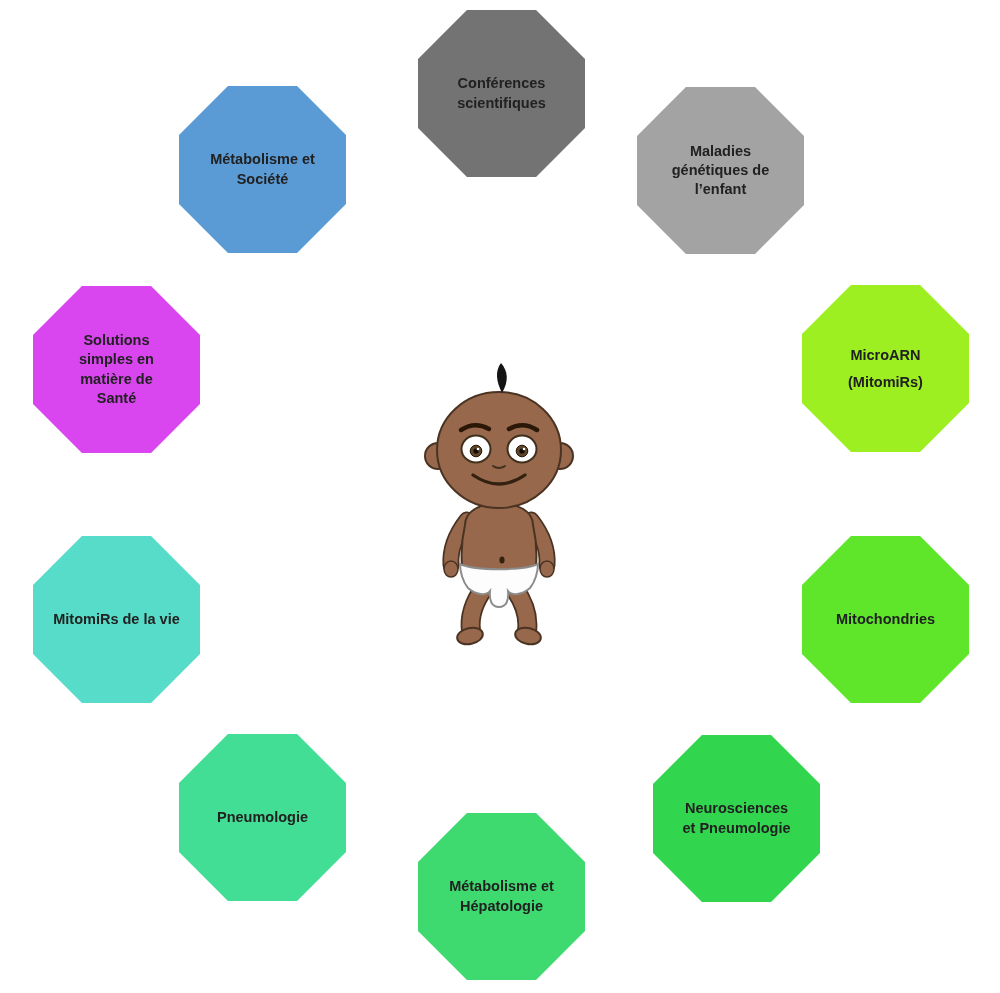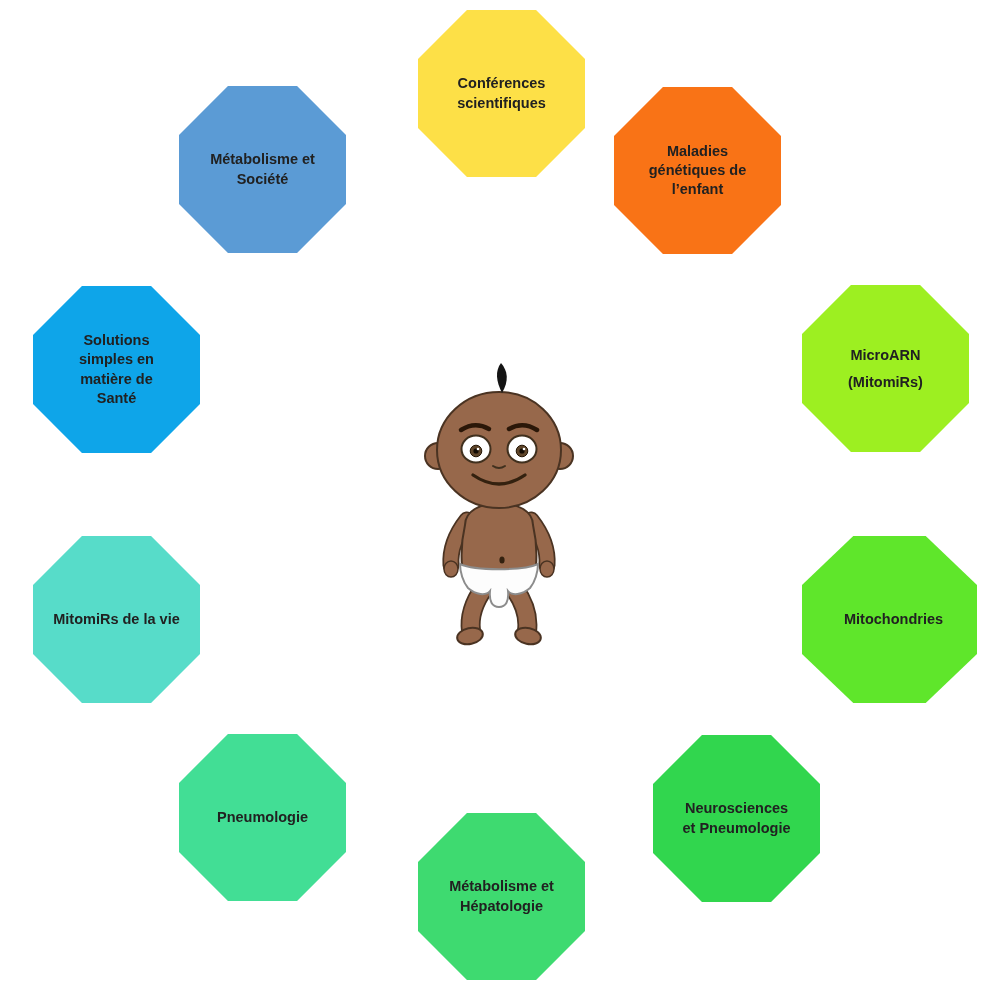--- a/index.html
+++ b/index.html
@@ -41,37 +41,37 @@
     width: 156px;
     height: 286px;
   }
   #baby svg { display: block; width: 100%; height: 100%; }
 </style>
 </head>
 <body>
 
 <div id="canvas">
 
-  <div class="octagon" style="left: 418px; top: 10px; background-color: #fde047; border-radius: 14px;">
+  <div class="octagon" style="left: 418px; top: 10px; background-color: #737373; border-radius: 14px;">
     <span class="label">Conférences
 scientifiques</span>
   </div>
 
-  <div class="octagon" style="left: 614px; top: 87px; background-color: #f97316;">
+  <div class="octagon" style="left: 637px; top: 87px; background-color: #a3a3a3;">
     <span class="label">Maladies
 génétiques de
 l’enfant</span>
   </div>
 
   <div class="octagon lh-loose" style="left: 802px; top: 285px; background-color: rgb(157, 239, 33);">
     <span class="label">MicroARN
 (MitomiRs)</span>
   </div>
 
-  <div class="octagon" style="left: 802px; top: 536px; background-color: rgb(95, 230, 43); padding-left: 8px;">
+  <div class="octagon" style="left: 802px; top: 536px; background-color: rgb(95, 230, 43);">
     <span class="label">Mitochondries</span>
   </div>
 
   <div class="octagon" style="left: 653px; top: 735px; background-color: rgb(49, 214, 78);">
     <span class="label">Neurosciences
 et Pneumologie</span>
   </div>
 
   <div class="octagon" style="left: 418px; top: 813px; background-color: rgb(62, 218, 112);">
     <span class="label">Métabolisme et
@@ -79,21 +79,21 @@
   </div>
 
   <div class="octagon" style="left: 179px; top: 734px; background-color: rgb(66, 222, 149); border-radius: 14px;">
     <span class="label">Pneumologie</span>
   </div>
 
   <div class="octagon" style="left: 33px; top: 536px; background-color: rgb(87, 220, 201);">
     <span class="label">MitomiRs de la vie</span>
   </div>
 
-  <div class="octagon" style="left: 33px; top: 286px; background-color: #0ea5e9;">
+  <div class="octagon" style="left: 33px; top: 286px; background-color: #d946ef;">
     <span class="label">Solutions
 simples en
 matière de
 Santé</span>
   </div>
 
   <div class="octagon" style="left: 179px; top: 86px; background-color: rgb(91, 155, 213);">
     <span class="label">Métabolisme et
 Société</span>
   </div>

